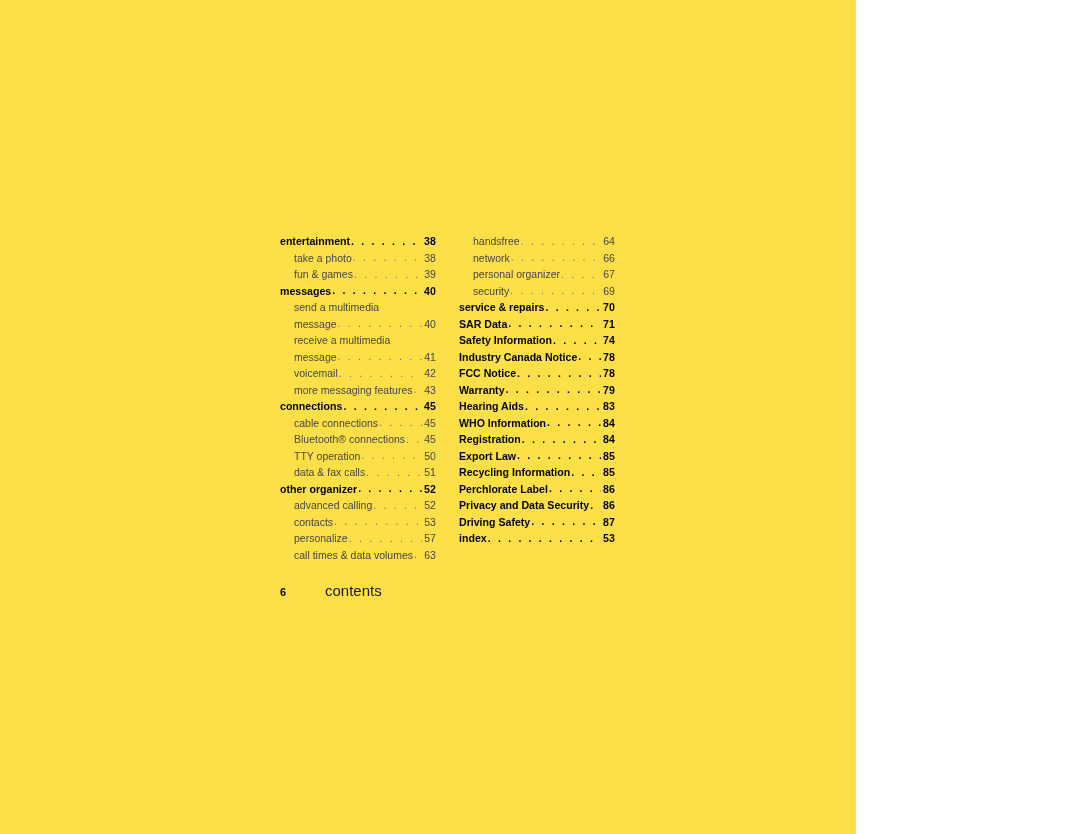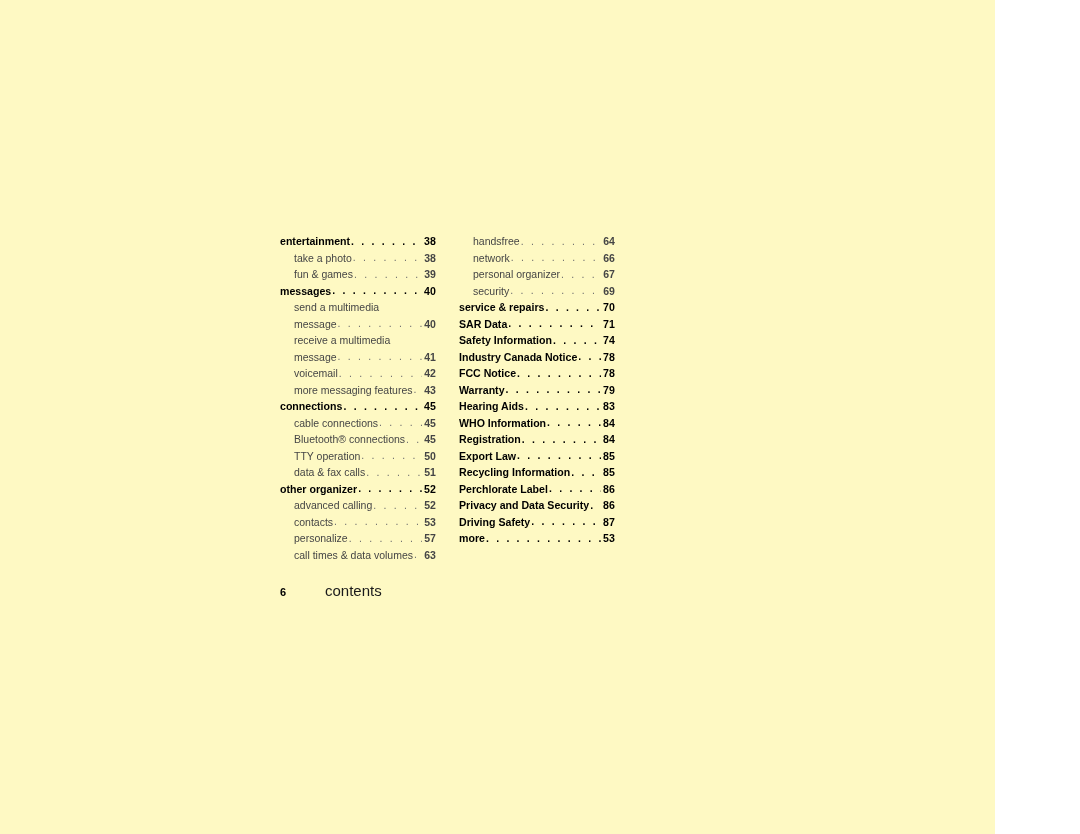--- a/index.html
+++ b/index.html
@@ -13,23 +13,23 @@
     height: 834px;
     position: relative;
     font-family: "Liberation Sans", sans-serif;
     -webkit-font-smoothing: antialiased;
   }
 
   .page {
     position: absolute;
     left: 0;
     top: 0;
-    width: 995px;
+    width: 856px;
     height: 834px;
-    background: #fef9c3;
+    background: #fde047;
   }
 
   
   .toc {
     position: absolute;
     left: 280px;
     top: 233px;
     width: 332px;
     display: flex;
     flex-direction: row;
@@ -91,21 +91,20 @@
     font-size: 10.5px;
     color: #454545;
     padding-left: 14px;
   }
   .entry.lvl2 .leader {
     color: #6e6e6e;
     font-weight: normal;
   }
   .entry.lvl2 .pageno {
     color: #454545;
-    font-weight: bold;
   }
 
   
   .entry.cont .leader,
   .entry.cont .pageno {
     visibility: hidden;
   }
 
   
   .footer {
@@ -320,21 +319,21 @@
           <span class="label">Privacy and Data Security</span>
           <span class="leader">. . . . . . . . . . . . . . . . . . . . . . . . . . . . . . . . . . . . . . . </span>
           <span class="pageno">86</span>
         </div>
         <div class="entry lvl1">
           <span class="label">Driving Safety</span>
           <span class="leader">. . . . . . . . . . . . . . . . . . . . . . . . . . . . . . . . . . . . . . . </span>
           <span class="pageno">87</span>
         </div>
         <div class="entry lvl1">
-          <span class="label">more</span>
+          <span class="label">index</span>
           <span class="leader">. . . . . . . . . . . . . . . . . . . . . . . . . . . . . . . . . . . . . . . </span>
           <span class="pageno">53</span>
         </div>
       </div>
   </div>
 
   <div class="footer">
     <span class="folio">6</span>
     <span class="runhead">contents</span>
   </div>

